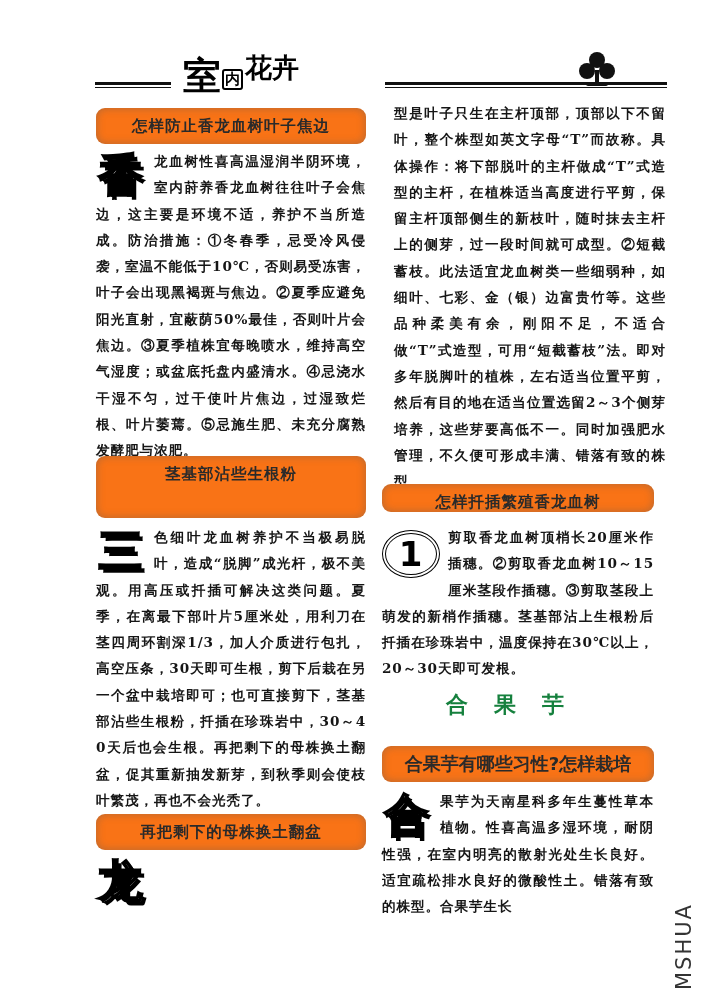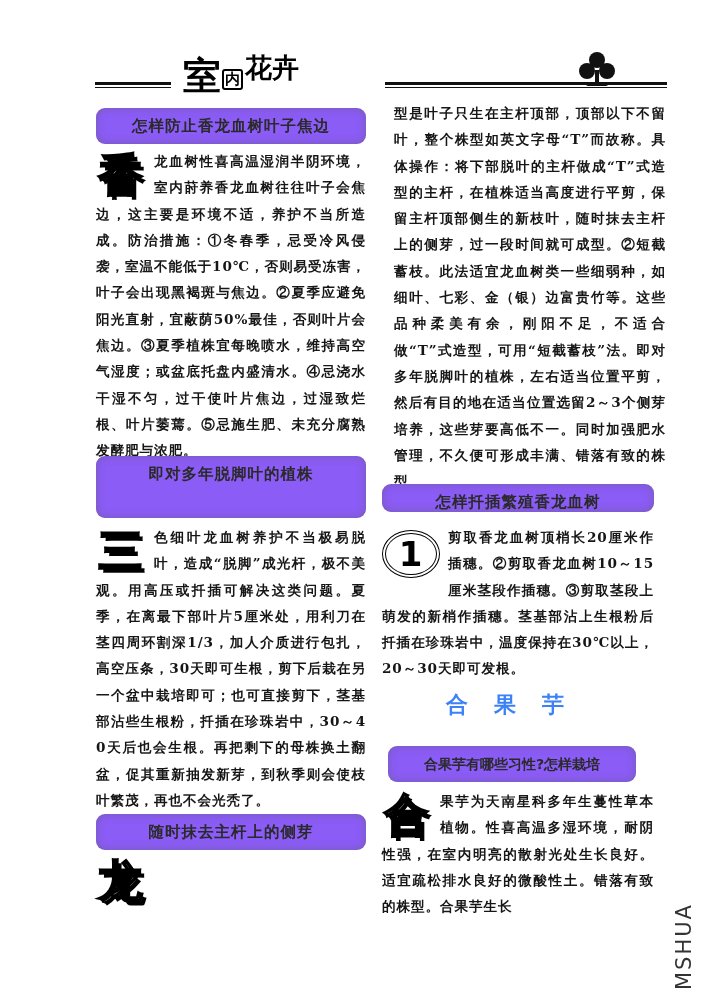--- a/index.html
+++ b/index.html
@@ -22,36 +22,36 @@
             padding: 0 1px; margin: 0 2px 6px 2px; }
   .mh-rest { font-size: 27px; line-height: 32px; margin-bottom: 12px; }
   .club { position: absolute; left: 482px; top: 0; width: 40px; height: 36px; }
   .club span { position: absolute; width: 16px; height: 16px; background: #111; border-radius: 50%; }
 
   
   .col { position: absolute; top: 0; }
   .col-left { left: 96px; width: 270px; }
   .col-right { left: 382px; width: 272px; }
 
-  .sect-head { position: absolute; background: #8b5cf6; border-radius: 9px;
+  .sect-head { position: absolute; background: #f97316; border-radius: 9px;
                box-shadow: inset 0 0 8px rgba(90,90,90,.45);
                font-family: "DejaVu Sans", sans-serif; font-weight: bold; color: #2a2a2a;
                text-align: center; font-size: 15.5px; letter-spacing: 1px; }
 
   .body-text { position: absolute; font-size: 13.6px; line-height: 26.3px; text-align: justify;
                letter-spacing: 0.9px; font-weight: bold; color: #161616; word-break: break-all; }
   .dropcap { float: left; width: 50px; height: 48px; margin: 3px 8px 0 0;
              font-family: "DejaVu Sans", sans-serif; font-weight: bold; font-size: 44px; line-height: 48px;
              text-align: center; color: #fff; -webkit-text-stroke: 2px #000;
              text-shadow: 4px 4px 0 #000; }
   .dropcap.circle { color: #000; -webkit-text-stroke: 0; text-shadow: none; font-size: 34px;
                     border: 4px double #000; border-radius: 50%; width: 50px; height: 40px; line-height: 40px; margin-top: 6px; }
 
   .title-center { position: absolute; font-family: "DejaVu Sans", sans-serif; font-weight: bold;
-                  font-size: 22px; letter-spacing: 26px; text-align: center; color: #3b82f6; }
+                  font-size: 22px; letter-spacing: 26px; text-align: center; color: #15803d; }
 
   .watermark { position: absolute; left: 672px; top: 890px; width: 30px; height: 100px;
                font-family: "DejaVu Sans", sans-serif; font-size: 21px; color: #333;
                writing-mode: vertical-rl; transform: rotate(180deg); letter-spacing: 2px; }
 </style>
 </head>
 <body>
 
 <div class="page">
 
@@ -74,48 +74,48 @@
 
   <div class="col col-left">
     <div class="sect-head" style="left:0;top:108px;width:270px;height:36px;line-height:36px;">怎样防止香龙血树叶子焦边</div>
 
     <div class="body-text" style="left:0;top:148px;width:270px;">
       <span class="dropcap">香</span>
       <span>龙血树性喜高温湿润半阴环境，室内莳养香龙血树往往叶子会焦边，这主要是环境不适，养护不当所造成。防治措施：①冬春季，忌受冷风侵袭，室温不能低于10℃，否则易受冻害，叶子会出现黑褐斑与焦边。②夏季应避免阳光直射，宜蔽荫50%最佳，否则叶片会焦边。③夏季植株宜每晚喷水，维持高空气湿度；或盆底托盘内盛清水。④忌浇水干湿不匀，过干使叶片焦边，过湿致烂根、叶片萎蔫。⑤忌施生肥、未充分腐熟发酵肥与浓肥。</span>
     </div>
 
     <div class="sect-head" style="left:0;top:456px;width:270px;height:62px;line-height:26px;padding-top:5px;box-sizing:border-box;">
-      <div>即对多年脱脚叶的植株</div>
+      <div>茎基部沾些生根粉</div>
     </div>
 
     <div class="body-text" style="left:0;top:524px;width:270px;">
       <span class="dropcap">三</span>
       <span>色细叶龙血树养护不当极易脱叶，造成“脱脚”成光杆，极不美观。用高压或扦插可解决这类问题。夏季，在离最下部叶片5厘米处，用利刀在茎四周环割深1/3，加人介质进行包扎，高空压条，30天即可生根，剪下后栽在另一个盆中栽培即可；也可直接剪下，茎基部沾些生根粉，扦插在珍珠岩中，30～40天后也会生根。再把剩下的母株换土翻盆，促其重新抽发新芽，到秋季则会使枝叶繁茂，再也不会光秃了。</span>
     </div>
 
-    <div class="sect-head" style="left:0;top:814px;width:270px;height:36px;line-height:36px;">随时抹去主杆上的侧芽</div>
+    <div class="sect-head" style="left:0;top:814px;width:270px;height:36px;line-height:36px;">再把剩下的母株换土翻盆</div>
 
     <div class="body-text" style="left:0;top:854px;width:270px;">
       <span class="dropcap">龙</span>
     </div>
   </div>
 
   <div class="col col-right">
     <div class="body-text" style="left:12px;top:100px;width:272px;">型是叶子只生在主杆顶部，顶部以下不留叶，整个株型如英文字母“T”而故称。具体操作：将下部脱叶的主杆做成“T”式造型的主杆，在植株适当高度进行平剪，保留主杆顶部侧生的新枝叶，随时抹去主杆上的侧芽，过一段时间就可成型。②短截蓄枝。此法适宜龙血树类一些细弱种，如细叶、七彩、金（银）边富贵竹等。这些品种柔美有余，刚阳不足，不适合做“T”式造型，可用“短截蓄枝”法。即对多年脱脚叶的植株，左右适当位置平剪，然后有目的地在适当位置选留2～3个侧芽培养，这些芽要高低不一。同时加强肥水管理，不久便可形成丰满、错落有致的株型。</div>
 
     <div class="sect-head" style="left:0;top:484px;width:272px;height:28px;line-height:36px;">怎样扦插繁殖香龙血树</div>
 
     <div class="body-text" style="left:0;top:524px;width:272px;">
       <span class="dropcap circle">1</span>
       <span>剪取香龙血树顶梢长20厘米作插穗。②剪取香龙血树10～15厘米茎段作插穗。③剪取茎段上萌发的新梢作插穗。茎基部沾上生根粉后扦插在珍珠岩中，温度保持在30℃以上，20～30天即可发根。</span>
     </div>
 
     <div class="title-center" style="left:0;top:690px;width:272px;">合果芋</div>
 
-    <div class="sect-head" style="left:6px;top:746px;width:248px;height:36px;line-height:36px;font-size:14px;letter-spacing:0;">合果芋有哪些习性?怎样栽培</div>
+    <div class="sect-head" style="left:0;top:746px;width:272px;height:36px;line-height:36px;font-size:18px;letter-spacing:0;">合果芋有哪些习性?怎样栽培</div>
 
     <div class="body-text" style="left:0;top:788px;width:272px;">
       <span class="dropcap">合</span>
       <span>果芋为天南星科多年生蔓性草本植物。性喜高温多湿环境，耐阴性强，在室内明亮的散射光处生长良好。适宜疏松排水良好的微酸性土。错落有致的株型。合果芋生长</span>
     </div>
   </div>
 
   <div class="watermark">MSHUA</div>
 </div>
 

